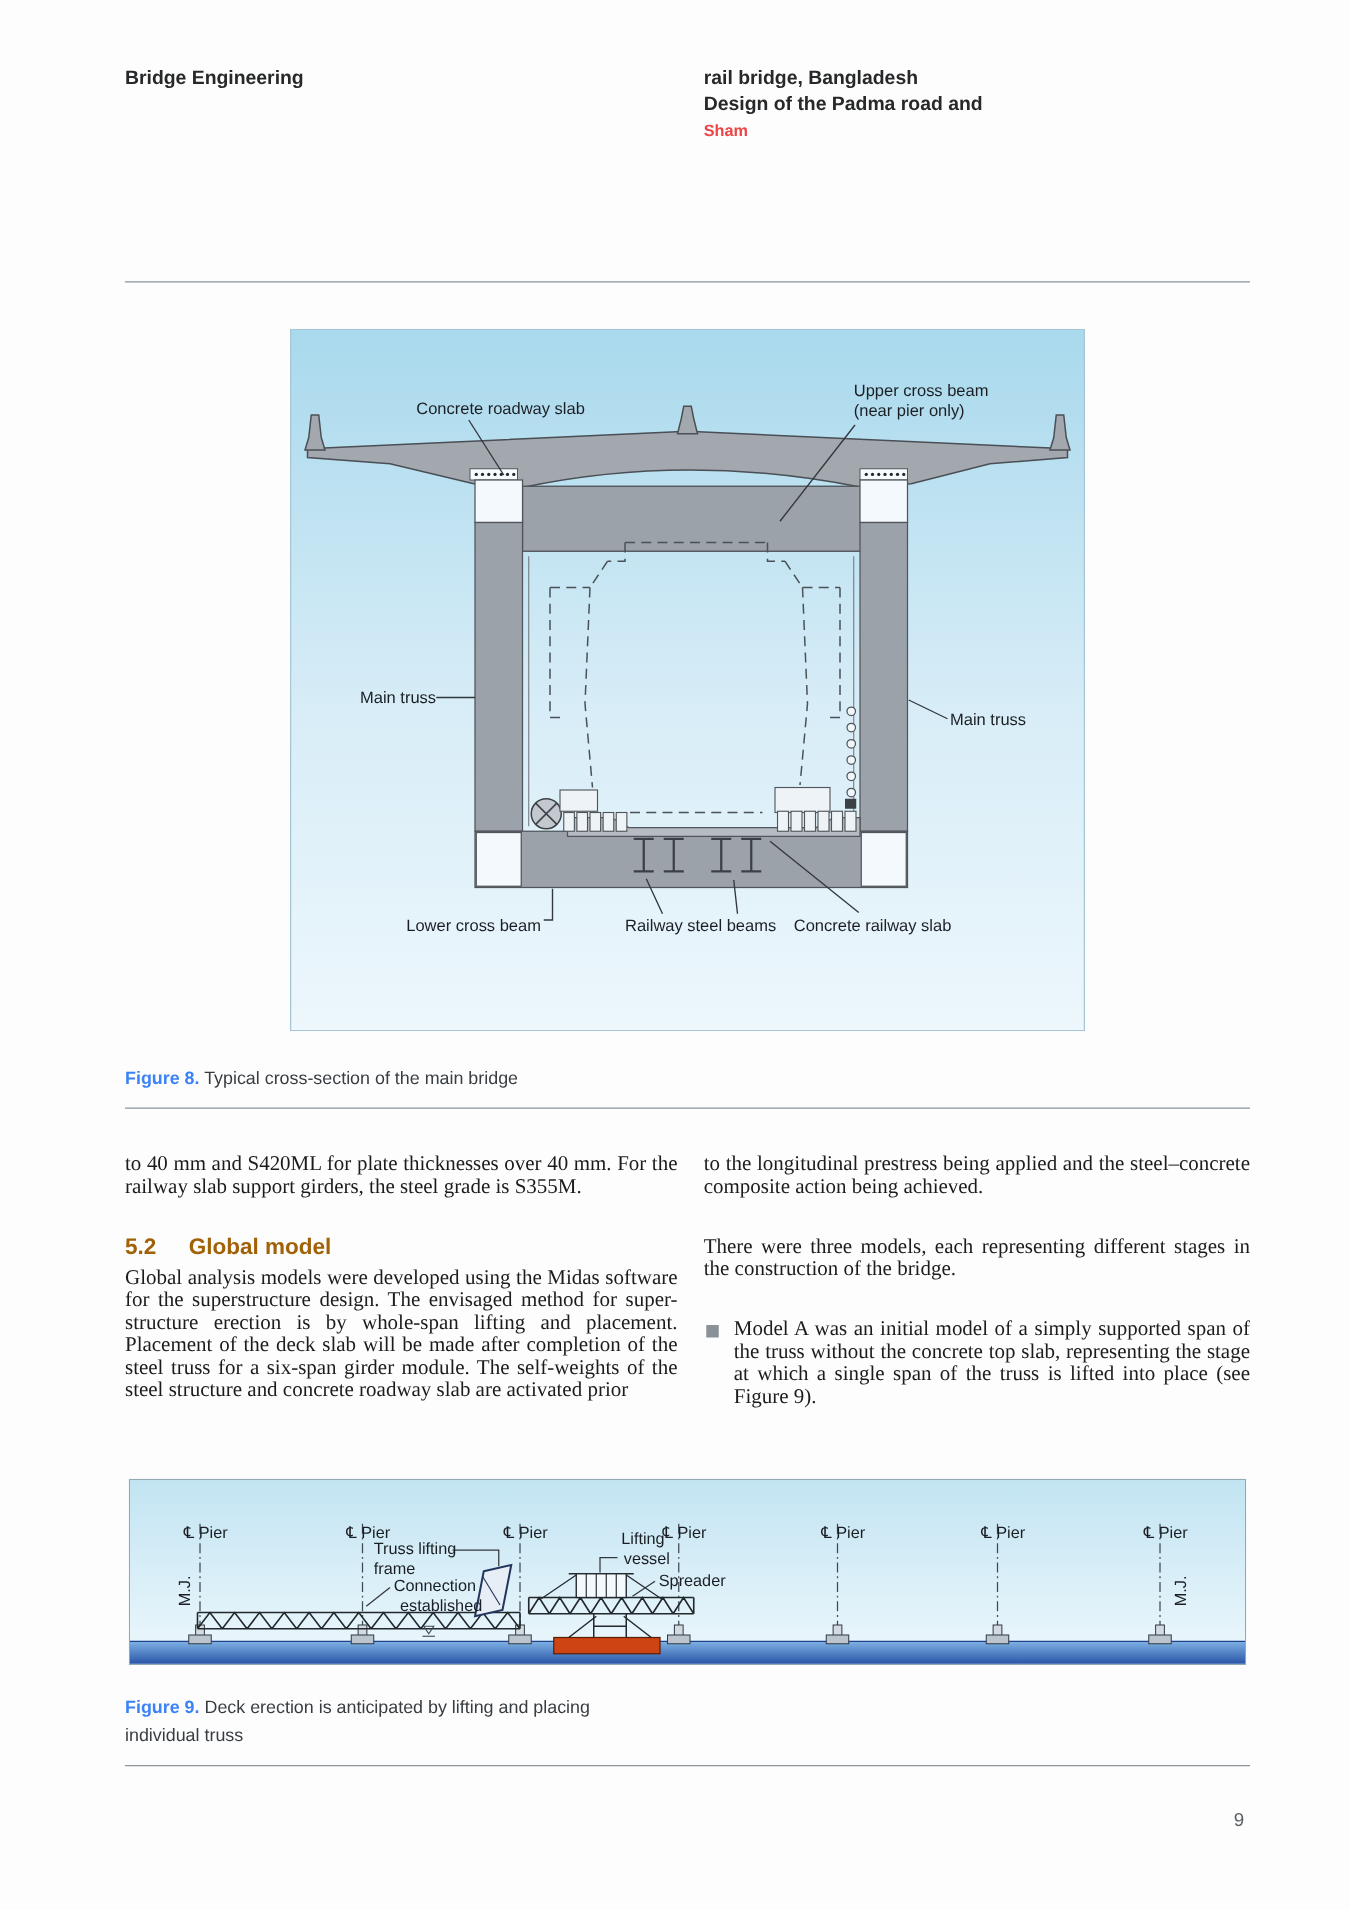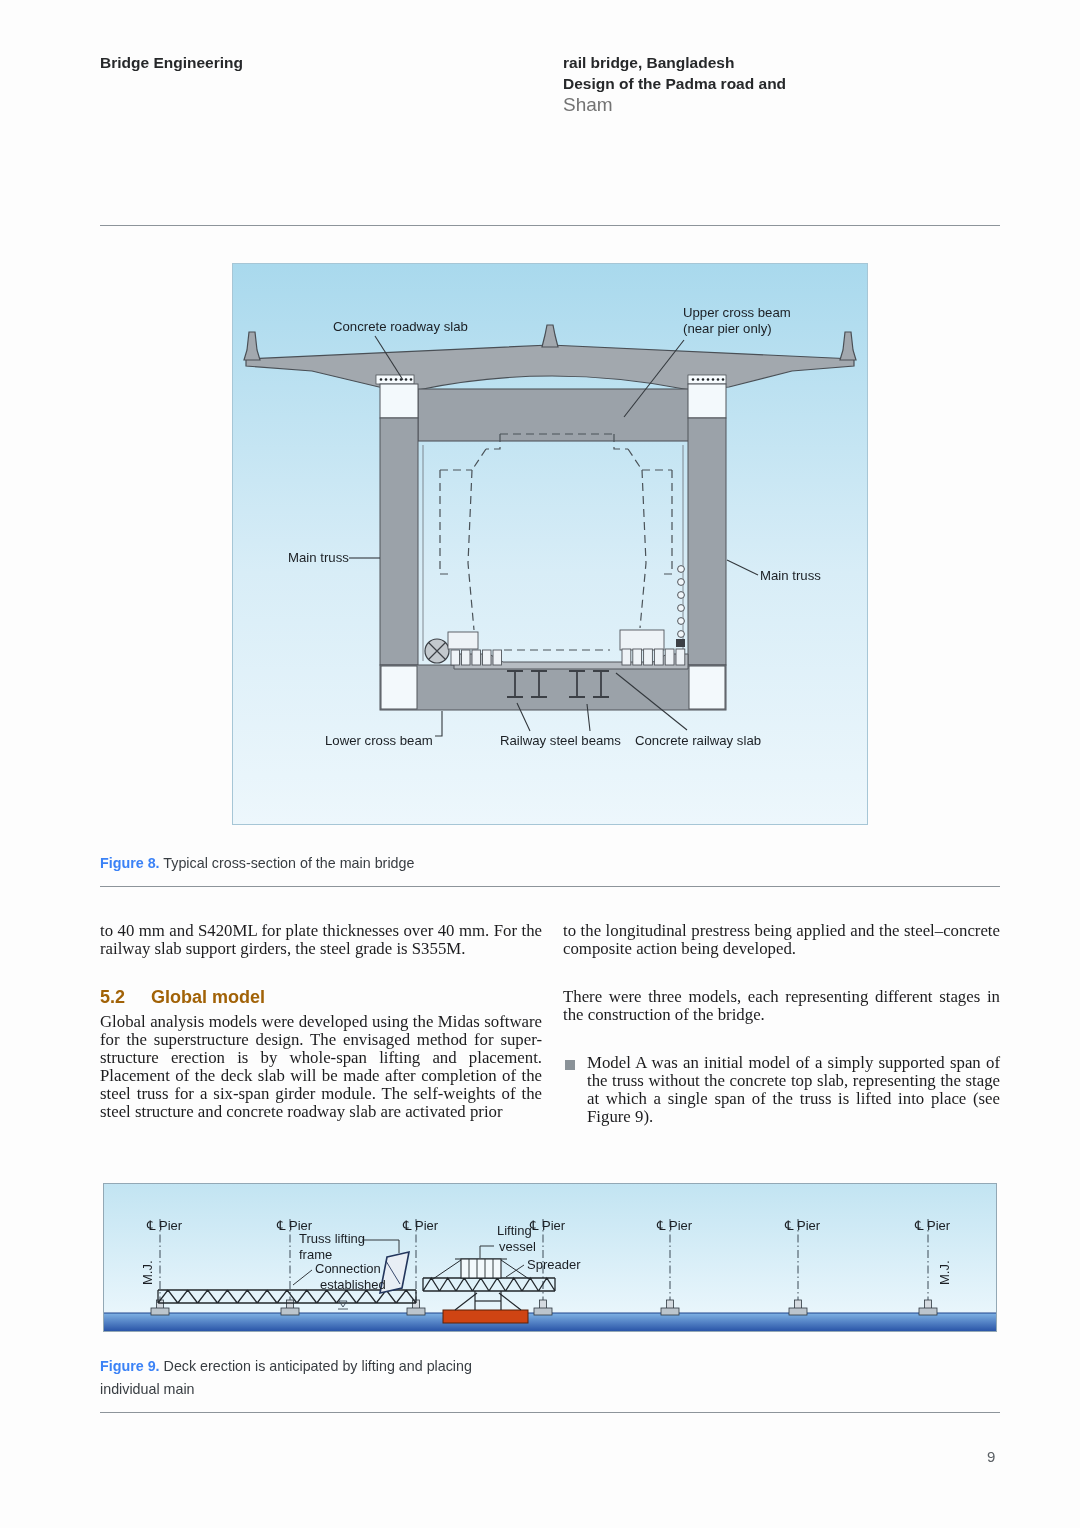--- a/index.html
+++ b/index.html
@@ -3,21 +3,21 @@
 <meta charset="utf-8">
 <style>
   html,body{margin:0;padding:0;background:#e8e8e8;}
   .page{
     position:relative; width:1080px; height:1528px; background:#fdfdfd;
     font-family:"Liberation Sans","DejaVu Sans",sans-serif; overflow:hidden;
     margin:0 auto;
   }
   .abs{position:absolute;}
   .hdr{font-size:15.5px; font-weight:bold; color:#26282a; line-height:21px;}
-  .hdr-author{font-size:19px; font-weight:400; color:#737373;}
+  .hdr-author{font-size:13px; font-weight:700; color:#ef4444;}
   .rule{position:absolute; left:100px; width:900px; height:0; border-top:1px solid #8d949a;}
   .caption{font-size:14.3px; color:#383d42; line-height:23px;}
   .caption .cap-label{color:#3b82f6; font-weight:600;}
   .serif{
     font-family:"Liberation Serif","DejaVu Serif",serif;
     font-size:16.8px; line-height:18px; color:#1c1c1e; text-align:justify;
   }
   .heading{font-size:18px; font-weight:700; color:#a16207;}
   .heading .sec-num{margin-right:26px;}
   .bullet-row{display:flex;}
@@ -172,21 +172,21 @@
   <div class="rule" style="top:886px;"></div>
 
   <div class="abs serif" style="left:100px; top:922px; width:442px;">to 40 mm and S420ML for plate thicknesses over 40 mm. For the railway slab support girders, the steel grade is S355M.</div>
 
   <div class="abs heading" style="left:100px; top:987px;">
     <span class="sec-num">5.2</span><span>Global model</span>
   </div>
 
   <div class="abs serif" style="left:100px; top:1013px; width:442px;">Global analysis models were developed using the Midas software for the superstructure design. The envisaged method for super-structure erection is by whole-span lifting and placement. Placement of the deck slab will be made after completion of the steel truss for a six-span girder module. The self-weights of the steel structure and concrete roadway slab are activated prior</div>
 
-  <div class="abs serif" style="left:563px; top:922px; width:437px;">to the longitudinal prestress being applied and the steel–concrete composite action being developed.</div>
+  <div class="abs serif" style="left:563px; top:922px; width:437px;">to the longitudinal prestress being applied and the steel–concrete composite action being achieved.</div>
 
   <div class="abs serif" style="left:563px; top:988px; width:437px;">There were three models, each representing different stages in the construction of the bridge.</div>
 
   <div class="abs bullet-row" style="left:563px; top:1054px; width:437px;">
     <div class="bullet-sq"></div>
     <div class="serif" style="width:413px;">Model A was an initial model of a simply supported span of the truss without the concrete top slab, representing the stage at which a single span of the truss is lifted into place (see Figure 9).</div>
   </div>
 
   <svg class="abs" style="left:103px; top:1183px;" width="894" height="149" viewBox="0 0 894 149">
     <defs>
@@ -293,19 +293,19 @@
       <text x="396" y="68">vessel</text>
       <text x="424" y="86">Spreader</text>
       <text transform="translate(49,102) rotate(-90)">M.J.</text>
       <text transform="translate(846,102) rotate(-90)">M.J.</text>
     </g>
   </svg>
 
   <div class="abs caption" style="left:100px; top:1355px; width:900px;">
     <span class="cap-label">Figure 9.</span>
     <span>Deck erection is anticipated by lifting and placing</span><br>
-    <span>individual main</span>
+    <span>individual truss</span>
   </div>
   <div class="rule" style="top:1412px;"></div>
 
   <div class="abs pageno" style="left:987px; top:1448px;">9</div>
 
 </div>
 
 </body></html>

